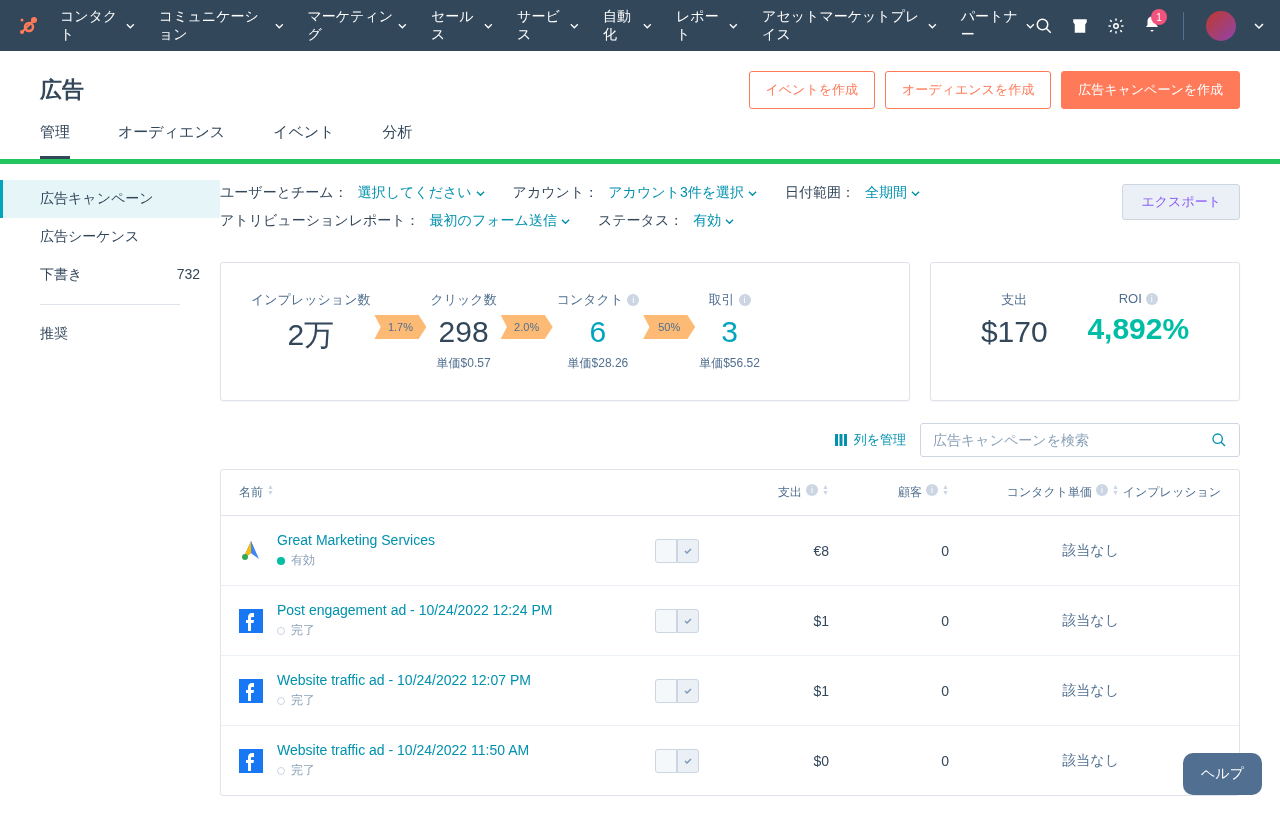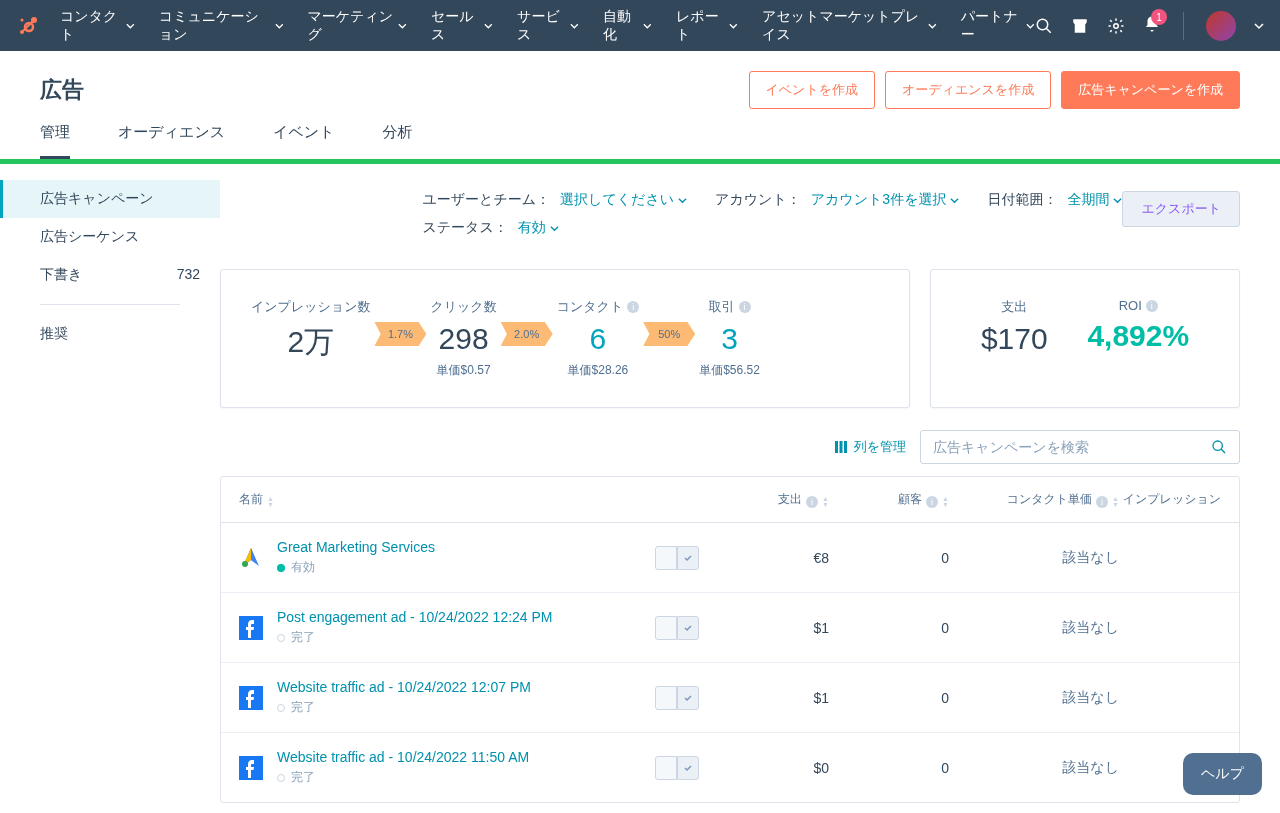--- a/index.html
+++ b/index.html
@@ -40,21 +40,21 @@
 .sidebar-divider { border-top:1px solid #dfe3eb; margin: 10px 40px; }
 
 .content { flex:1; padding: 20px 40px 40px 0; }
 
 
 .filters { display:flex; flex-wrap:wrap; gap: 28px; align-items:center; margin-bottom: 10px;}
 .filter { display:flex; align-items:center; gap:10px; font-size:14px; }
 .filter .label { color:#33475b; }
 .filter .val { color:#0091ae; cursor:pointer; display:flex; align-items:center; gap:4px;}
 .filter .val svg { width:9px; height:9px;}
-.filters-row2 { display:flex; justify-content:flex-end; align-items:flex-start;margin-top:7px;}
+.filters-row2 { display:flex; justify-content:space-between; align-items:flex-start;}
 .btn-export { background:#eaf0f6; border:1px solid #cbd6e2; color:#8b5cf6; padding:8px 18px; border-radius:3px; cursor:pointer; font-size:13px;}
 
 
 .cards { display:flex; gap:20px; margin: 22px 0; }
 .card { border:1px solid #dfe3eb; border-radius:3px; box-shadow: 0 1px 2px rgba(0,0,0,0.04); background:#fff; }
 .card-funnel { flex:1; padding: 28px 30px; display:flex; align-items:flex-start; }
 .card-roi { width: 310px; padding: 28px 30px; display:flex; justify-content:space-around;}
 .metric { text-align:center; }
 .metric .m-label { font-size:13px; color:#516f90; margin-bottom:6px; display:flex; justify-content:center; align-items:center; gap:4px;}
 .metric .m-value { font-size:30px; color:#33475b; font-weight:400;}
@@ -68,21 +68,21 @@
 
 .table-controls { display:flex; justify-content:flex-end; align-items:center; gap:14px; margin-bottom:4px;}
 .manage-cols { color:#0091ae; cursor:pointer; display:flex; align-items:center; gap:6px; font-size:13px;}
 .search-box { display:flex; align-items:center; border:1px solid #cbd6e2; border-radius:3px; padding: 8px 12px; width:320px;}
 .search-box input { border:none; outline:none; flex:1; font-size:14px; color:#33475b;}
 .search-box input::placeholder { color:#8aa1b8;}
 
 
 .table { border:1px solid #dfe3eb; border-radius:3px; margin-top:12px; overflow:hidden;}
 .thead { display:flex; padding: 14px 18px; border-bottom:1px solid #dfe3eb; font-size:12px; color:#516f90;}
-.th { display:flex; align-items:flex-end; gap:4px;}
+.th { display:flex; align-items:flex-start; gap:4px;}
 .col-name { flex: 0 0 460px;}
 .col-spend { flex: 0 0 130px; justify-content:flex-end;}
 .col-cust { flex: 0 0 120px; justify-content:flex-end;}
 .col-cpc { flex: 0 0 170px; justify-content:flex-end;}
 .col-impr { flex: 1; justify-content:flex-end;}
 .sort-icn { display:flex; flex-direction:column; font-size:7px; color:#cbd6e2; line-height:6px;}
 
 .trow { display:flex; align-items:center; padding: 16px 18px; border-bottom:1px solid #eaf0f6;}
 .trow:last-child { border-bottom:none;}
 .cell-name { flex: 0 0 460px; display:flex; align-items:center; gap:14px;}
@@ -264,20 +264,29 @@
             <span class="val">
                 <span>全期間</span>
                 <svg viewBox="0 0 10 10">
                   <path d="M1 3l4 4 4-4" stroke="#0091ae" fill="none" stroke-width="1.5"></path>
                 </svg>
               </span>
           </div>
         </div>
         <div class="filters" style="margin-top:8px;">
           <div class="filter">
+            <span class="label">アトリビューションレポート：</span>
+            <span class="val">
+                <span>最初のフォーム送信</span>
+                <svg viewBox="0 0 10 10">
+                  <path d="M1 3l4 4 4-4" stroke="#0091ae" fill="none" stroke-width="1.5"></path>
+                </svg>
+              </span>
+          </div>
+          <div class="filter">
             <span class="label">ステータス：</span>
             <span class="val">
                 <span>有効</span>
                 <svg viewBox="0 0 10 10">
                   <path d="M1 3l4 4 4-4" stroke="#0091ae" fill="none" stroke-width="1.5"></path>
                 </svg>
               </span>
           </div>
         </div>
       </div>

